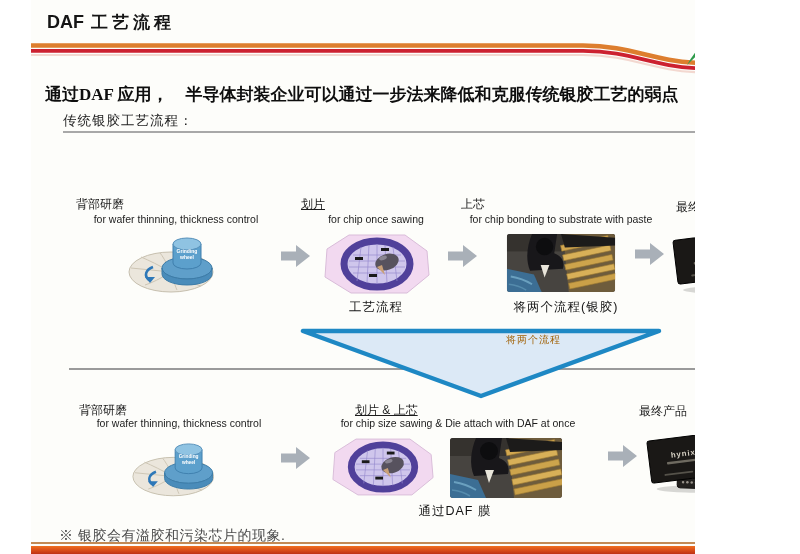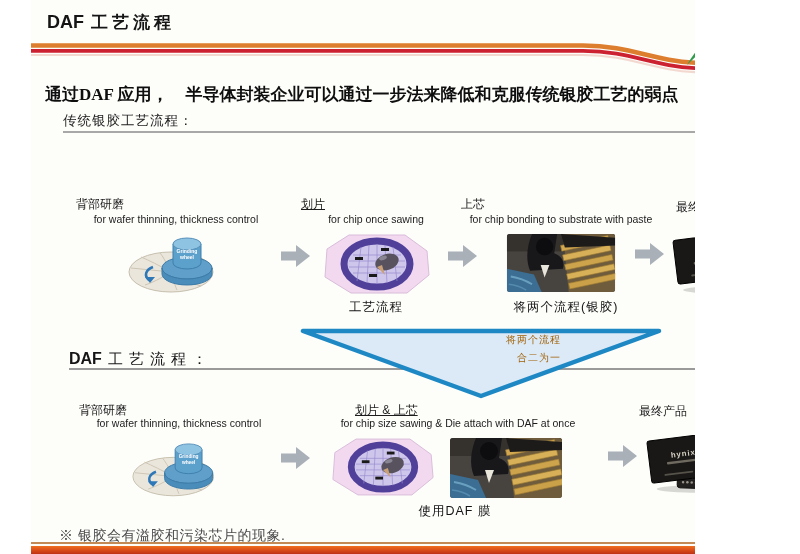--- a/index.html
+++ b/index.html
@@ -258,25 +258,21 @@
       <text x="40" y="28" text-anchor="middle" font-size="8" font-weight="bold" fill="#d8d3c6" letter-spacing="1">hynix</text>
       <rect x="22" y="32" width="36" height="2.5" rx="1" fill="#6e6a60"></rect>
       <rect x="18" y="44" width="30" height="2" rx="1" fill="#55524a"></rect>
     </g>
   </svg>
 
   <svg class="abs merge-triangle" viewBox="0 0 364 72">
     <polygon points="4,3 360,3 182,68" fill="#dce9f6" stroke="#1e88c4" stroke-width="4.5" stroke-linejoin="round"></polygon>
   </svg>
   <div class="abs merge-text" style="left:380px;top:333px;width:150px;">将两个流程</div>
-  <div class="abs merge-text" style="left:380px;top:351px;width:150px;">合二为一</div>
-
-  <div class="abs sec2-head">
-    <span class="latin">DAF</span><span class="cjk">工艺流程</span><span>：</span>
-  </div>
+
   <div class="abs sec2-line"></div>
 
   <div class="abs step-title" style="left:48px;top:402px;width:200px;">背部研磨</div>
   <div class="abs step-sub" style="left:48px;top:417px;width:200px;">for wafer thinning, thickness control</div>
   <svg class="abs" style="left:100px;top:434px;" width="96" height="64" viewBox="0 0 100 66">
     <ellipse cx="44" cy="44" rx="42" ry="20" fill="#ebe6dc" stroke="#c6bfae"></ellipse>
     <g stroke="#cdc5b4" fill="none" stroke-width="1">
       <path d="M44,44 Q24,42 4,40"></path>
         <path d="M44,44 Q26,34 14,29"></path>
         <path d="M44,44 Q36,28 33,25"></path>
@@ -343,21 +339,21 @@
       </g>
       <polygon points="56,0 112,4 112,12 60,14" fill="#1c1b1a"></polygon>
       <path d="M26,0 h26 l-3,20 c8,3 11,9 9,16 l-34,2 c-5,-12 -3,-26 2,-38 z" fill="#18171a"></path>
       <circle cx="39" cy="13" r="9" fill="#0d0d0f"></circle>
       <polygon points="35,32 39,45 44,32" fill="#e8e5da"></polygon>
       <polygon points="0,36 28,42 36,60 0,60" fill="#3c6e94"></polygon>
       <path d="M4,44 Q16,46 26,52" stroke="#6aa0bf" stroke-width="2" fill="none"></path>
       <path d="M2,52 Q12,53 20,58" stroke="#558bac" stroke-width="1.5" fill="none"></path>
     </g>
   </svg>
-  <div class="abs step-caption" style="left:354px;top:503px;width:140px;">使用DAF 膜</div>
+  <div class="abs step-caption" style="left:354px;top:503px;width:140px;">通过DAF 膜</div>
 
   <svg class="abs flow-arrow" style="left:577px;top:444px;" viewBox="0 0 30 24">
     <polygon points="0,7.5 15,7.5 15,1 29,12 15,23 15,16.5 0,16.5" fill="#a9b0b8"></polygon>
   </svg>
 
   <div class="abs step-title" style="left:608px;top:403px;width:120px;">最终产品</div>
   <svg class="abs" style="left:614px;top:428px;" width="108" height="66" viewBox="0 0 112 66">
     <ellipse cx="60" cy="62" rx="48" ry="4" fill="rgba(0,0,0,0.15)"></ellipse>
     <g transform="rotate(2 70 40)">
       <rect x="34" y="14" width="74" height="48" rx="3" fill="#23211f" stroke="#0e0d0c"></rect>

